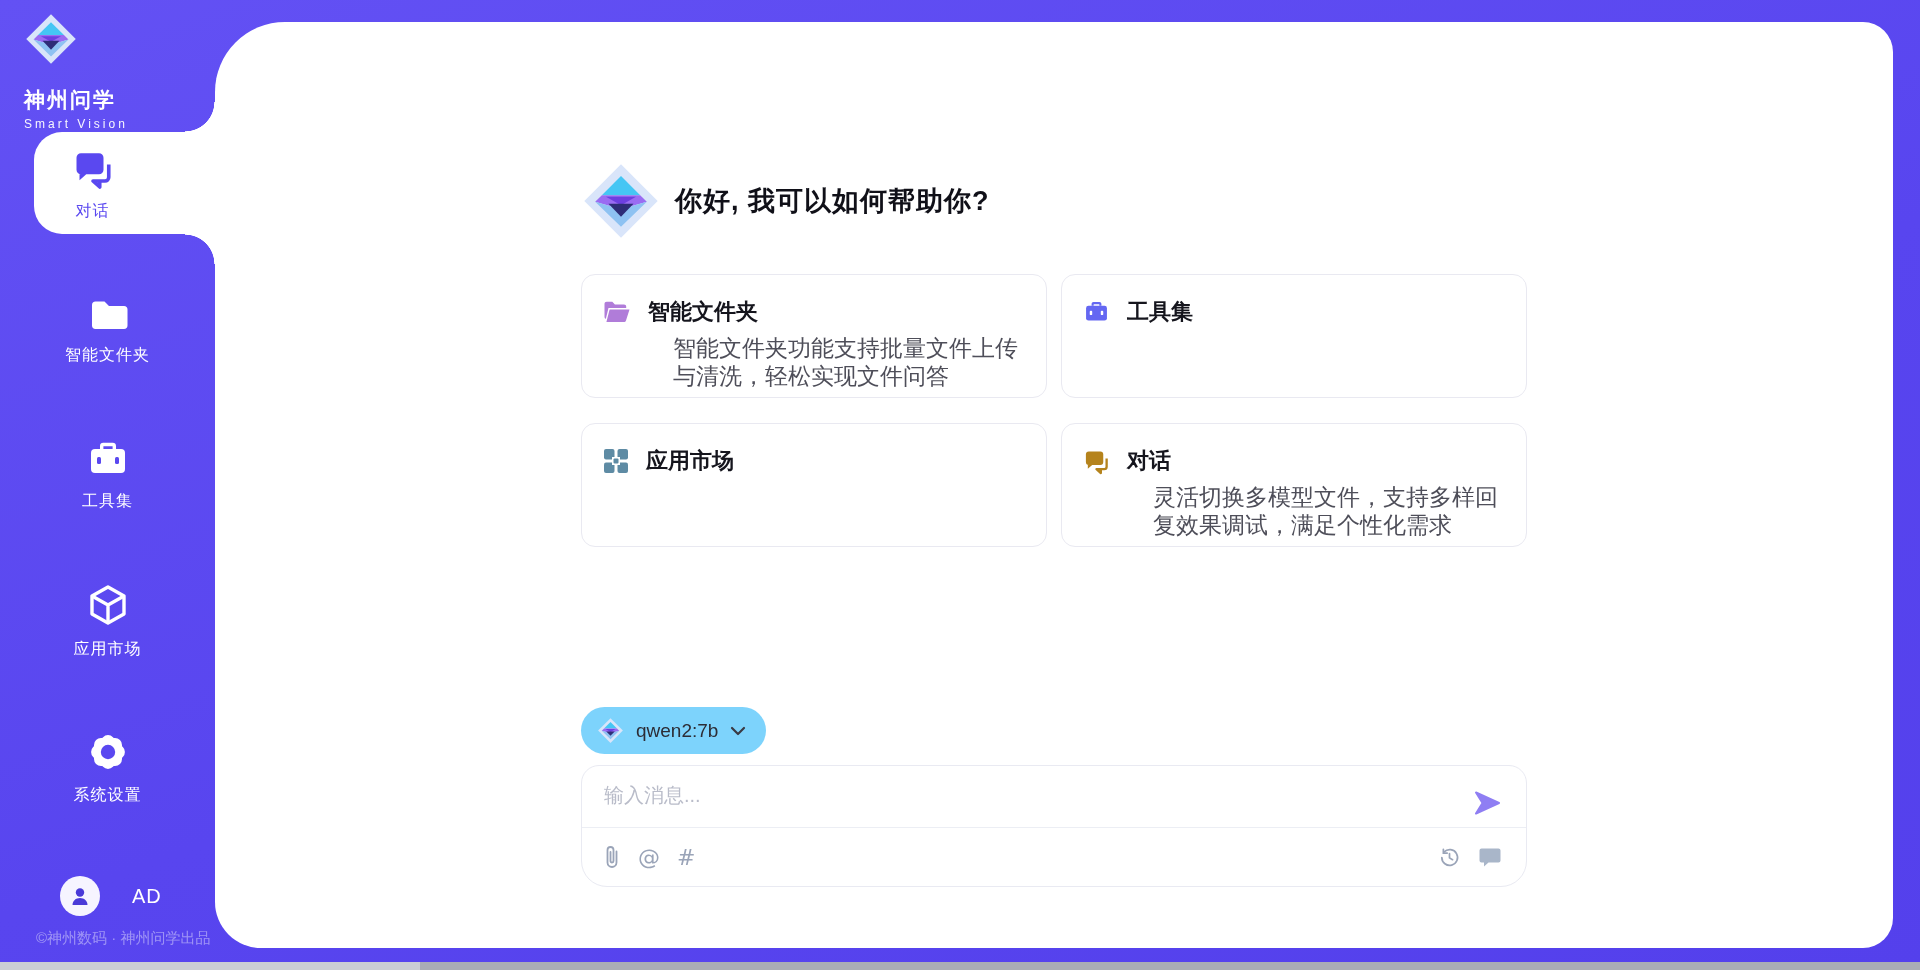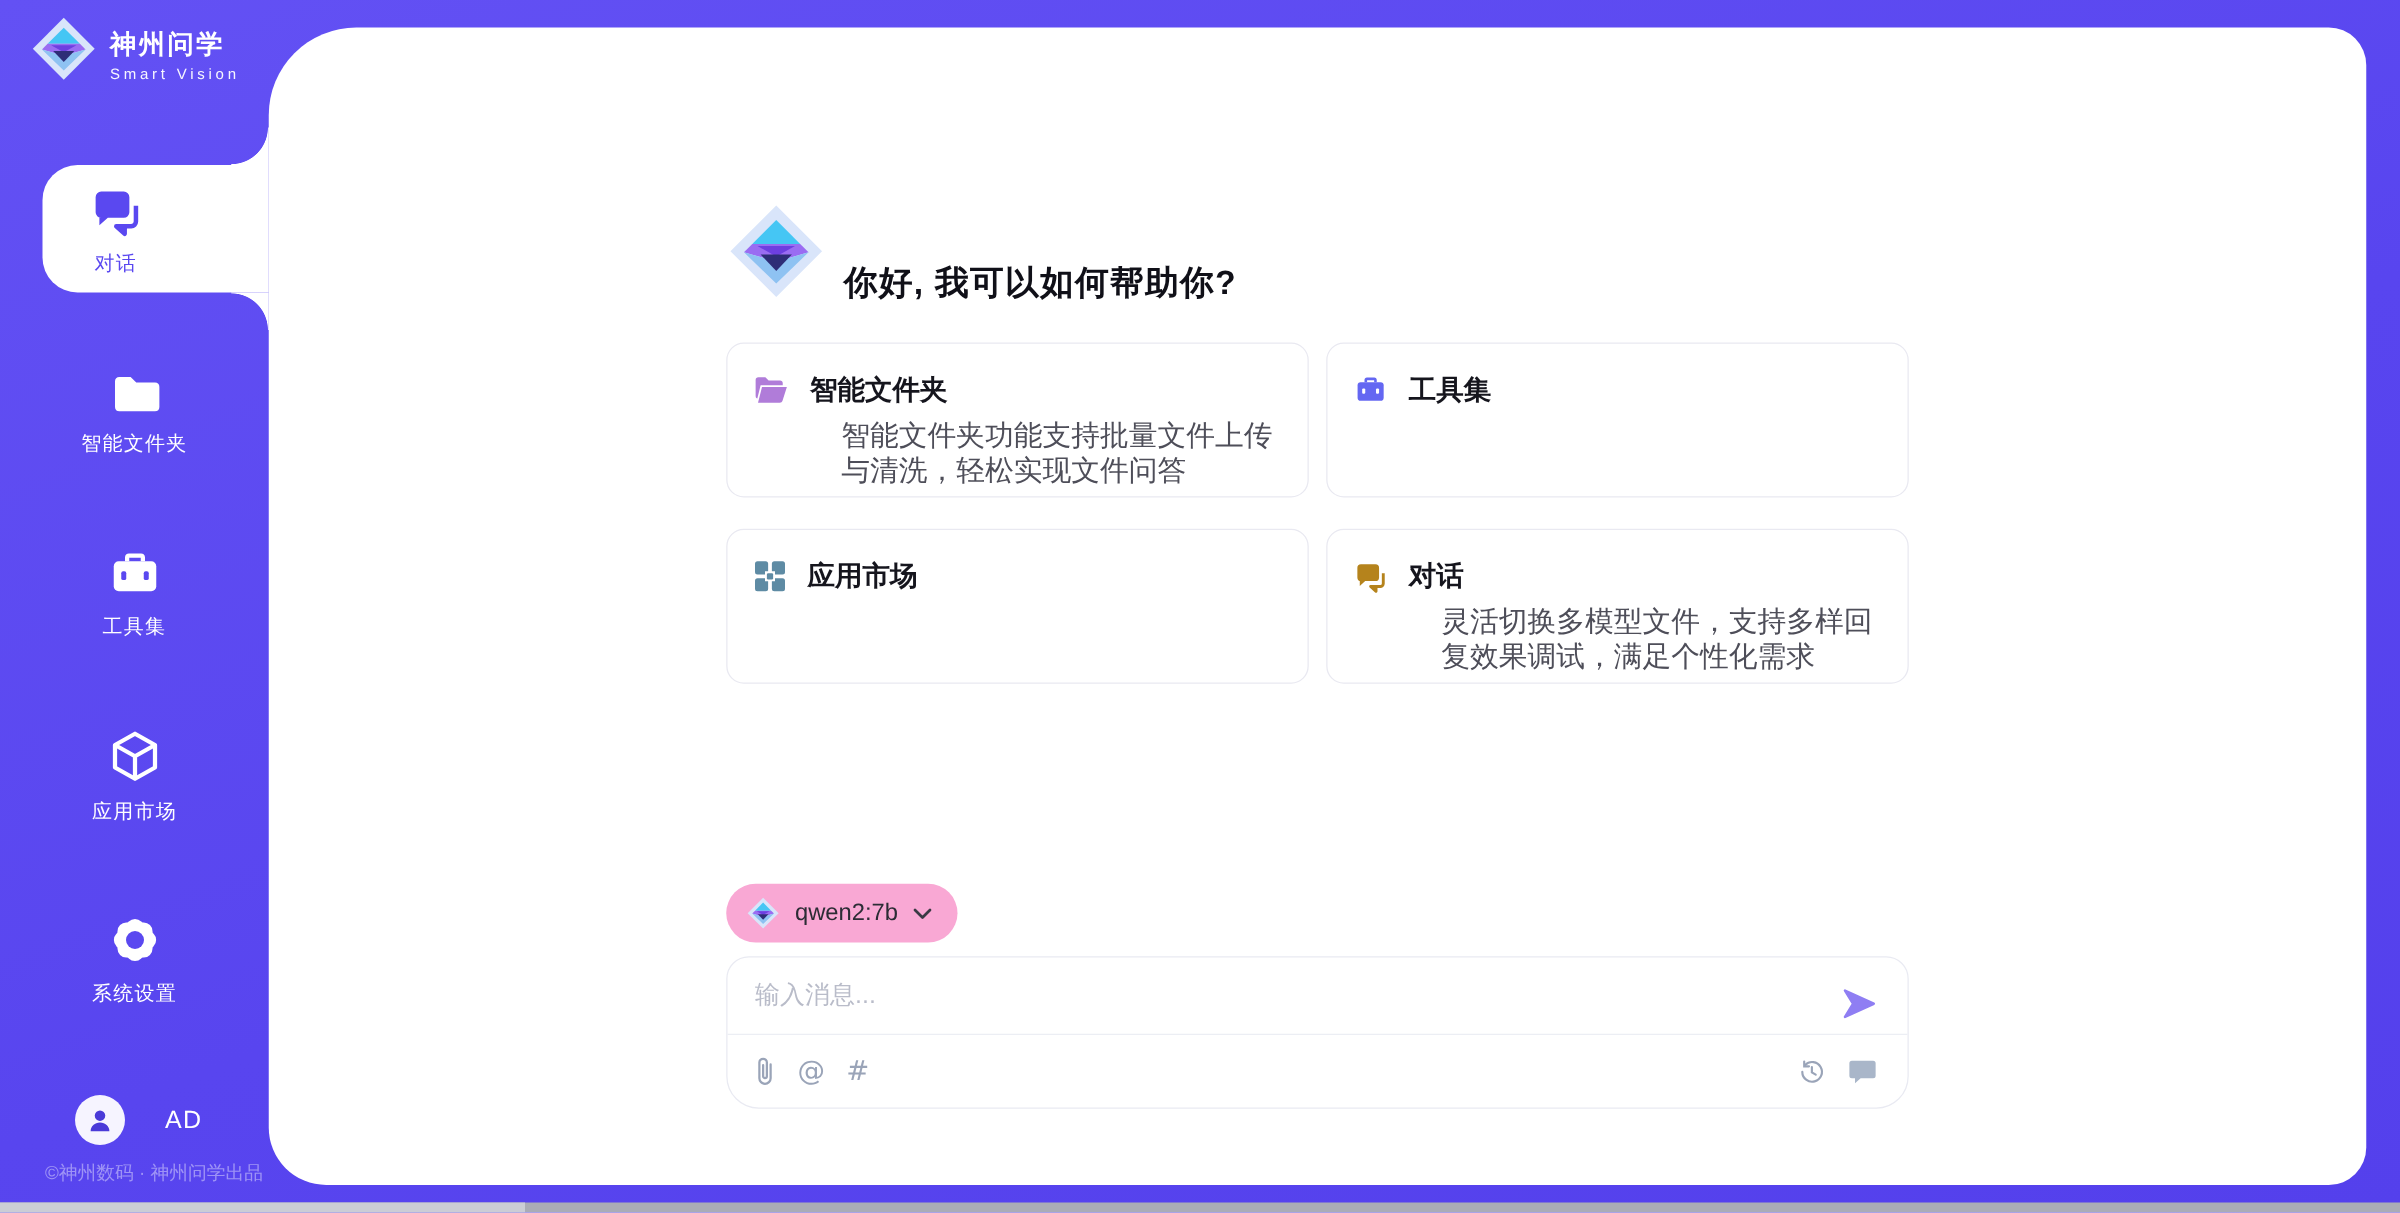--- a/index.html
+++ b/index.html
@@ -5,21 +5,21 @@
   * { margin:0; padding:0; box-sizing:border-box; }
   html,body { width:1920px; height:970px; overflow:hidden; }
   body {
     font-family:"Liberation Sans","DejaVu Sans",sans-serif;
     background:linear-gradient(160deg,#6351f4 0%,#5845ef 55%,#5440ec 100%);
     position:relative;
   }
 
   
   .sidebar { position:absolute; left:0; top:0; width:215px; height:970px; }
-  .brand { position:absolute; left:24px; top:12px; display:flex; align-items:flex-end; gap:10px; }
+  .brand { position:absolute; left:24px; top:12px; display:flex; align-items:flex-start; gap:20px;flex-direction:column; }
   .brand-text .cn { color:#fff; font-size:21px; font-weight:700; letter-spacing:2px; }
   .brand-text .en { color:#fff; font-size:12px; letter-spacing:3px; margin-top:3px; opacity:.95; }
 
   .nav-item { position:absolute; left:0; width:215px; display:flex; flex-direction:column;
               align-items:center; gap:11px; color:#fff; cursor:pointer; }
   .nav-item .nav-label { font-size:16px; letter-spacing:1px; }
 
   .nav-active-bg { position:absolute; left:34px; right:0; top:132px; height:102px;
                    background:#fff; border-radius:28px 0 0 28px; }
   .tab-curve { position:absolute; right:0; width:30px; height:30px; }
@@ -31,32 +31,32 @@
   .avatar { width:40px; height:40px; border-radius:50%; background:#f6f4ff; display:flex;
             align-items:center; justify-content:center; }
   .user-name { color:#fff; font-size:20px; letter-spacing:1px; }
   .footer-note { position:absolute; left:36px; top:929px; color:rgba(255,255,255,.42); font-size:15px; }
 
   
   .main-panel { position:absolute; left:215px; top:22px; width:1678px; height:926px;
                 background:#fff; border-radius:70px 30px 30px 46px; overflow:hidden; }
   .content { width:946px; margin:0 auto; }
 
-  .greeting { display:flex; align-items:flex-end; gap:14px; margin-top:136px; }
+  .greeting { display:flex; align-items:center; gap:14px; margin-top:136px; }
   .greeting-title { font-size:27px; font-weight:700; color:#101018; letter-spacing:1px; }
 
   .cards { margin-top:30px; display:grid; grid-template-columns:466px 466px; gap:25px 14px; }
   .card { height:124px; border:1px solid #e9e9f1; border-radius:14px; background:#fff;
           padding:22px 24px 0 21px; cursor:pointer; }
   .card-head { display:flex; align-items:center; gap:17px; }
   .card-title { font-size:22px; font-weight:700; color:#15151d; }
   .card-desc { margin:7px 0 0 70px; font-size:23px; line-height:28px; color:#4e4e59; }
 
   .model-pill { margin-top:160px; display:inline-flex; align-items:center; gap:12px;
-                height:47px; padding:0 20px 0 16px; border-radius:24px; background:#f9a8d4; cursor:pointer; }
+                height:47px; padding:0 20px 0 16px; border-radius:24px; background:#7dd3fc; cursor:pointer; }
   .model-name { font-size:19px; color:#2c2c35; }
 
   .composer { margin-top:11px; width:946px; height:122px; border:1px solid #e9eaf2;
               border-radius:18px 18px 26px 26px; position:relative; background:#fff; }
   .composer textarea { width:840px; height:70px; margin:16px 0 0 22px; border:none; outline:none;
                        resize:none; font-family:inherit; font-size:20px; color:#33333c; background:transparent; }
   .composer textarea::placeholder { color:#b9bcc9; }
   .send-btn { position:absolute; right:24px; top:22px; width:30px; height:30px; border:none;
               background:transparent; cursor:pointer; padding:0; }
   .composer-toolbar { position:absolute; left:0; right:0; bottom:0; height:59px;

